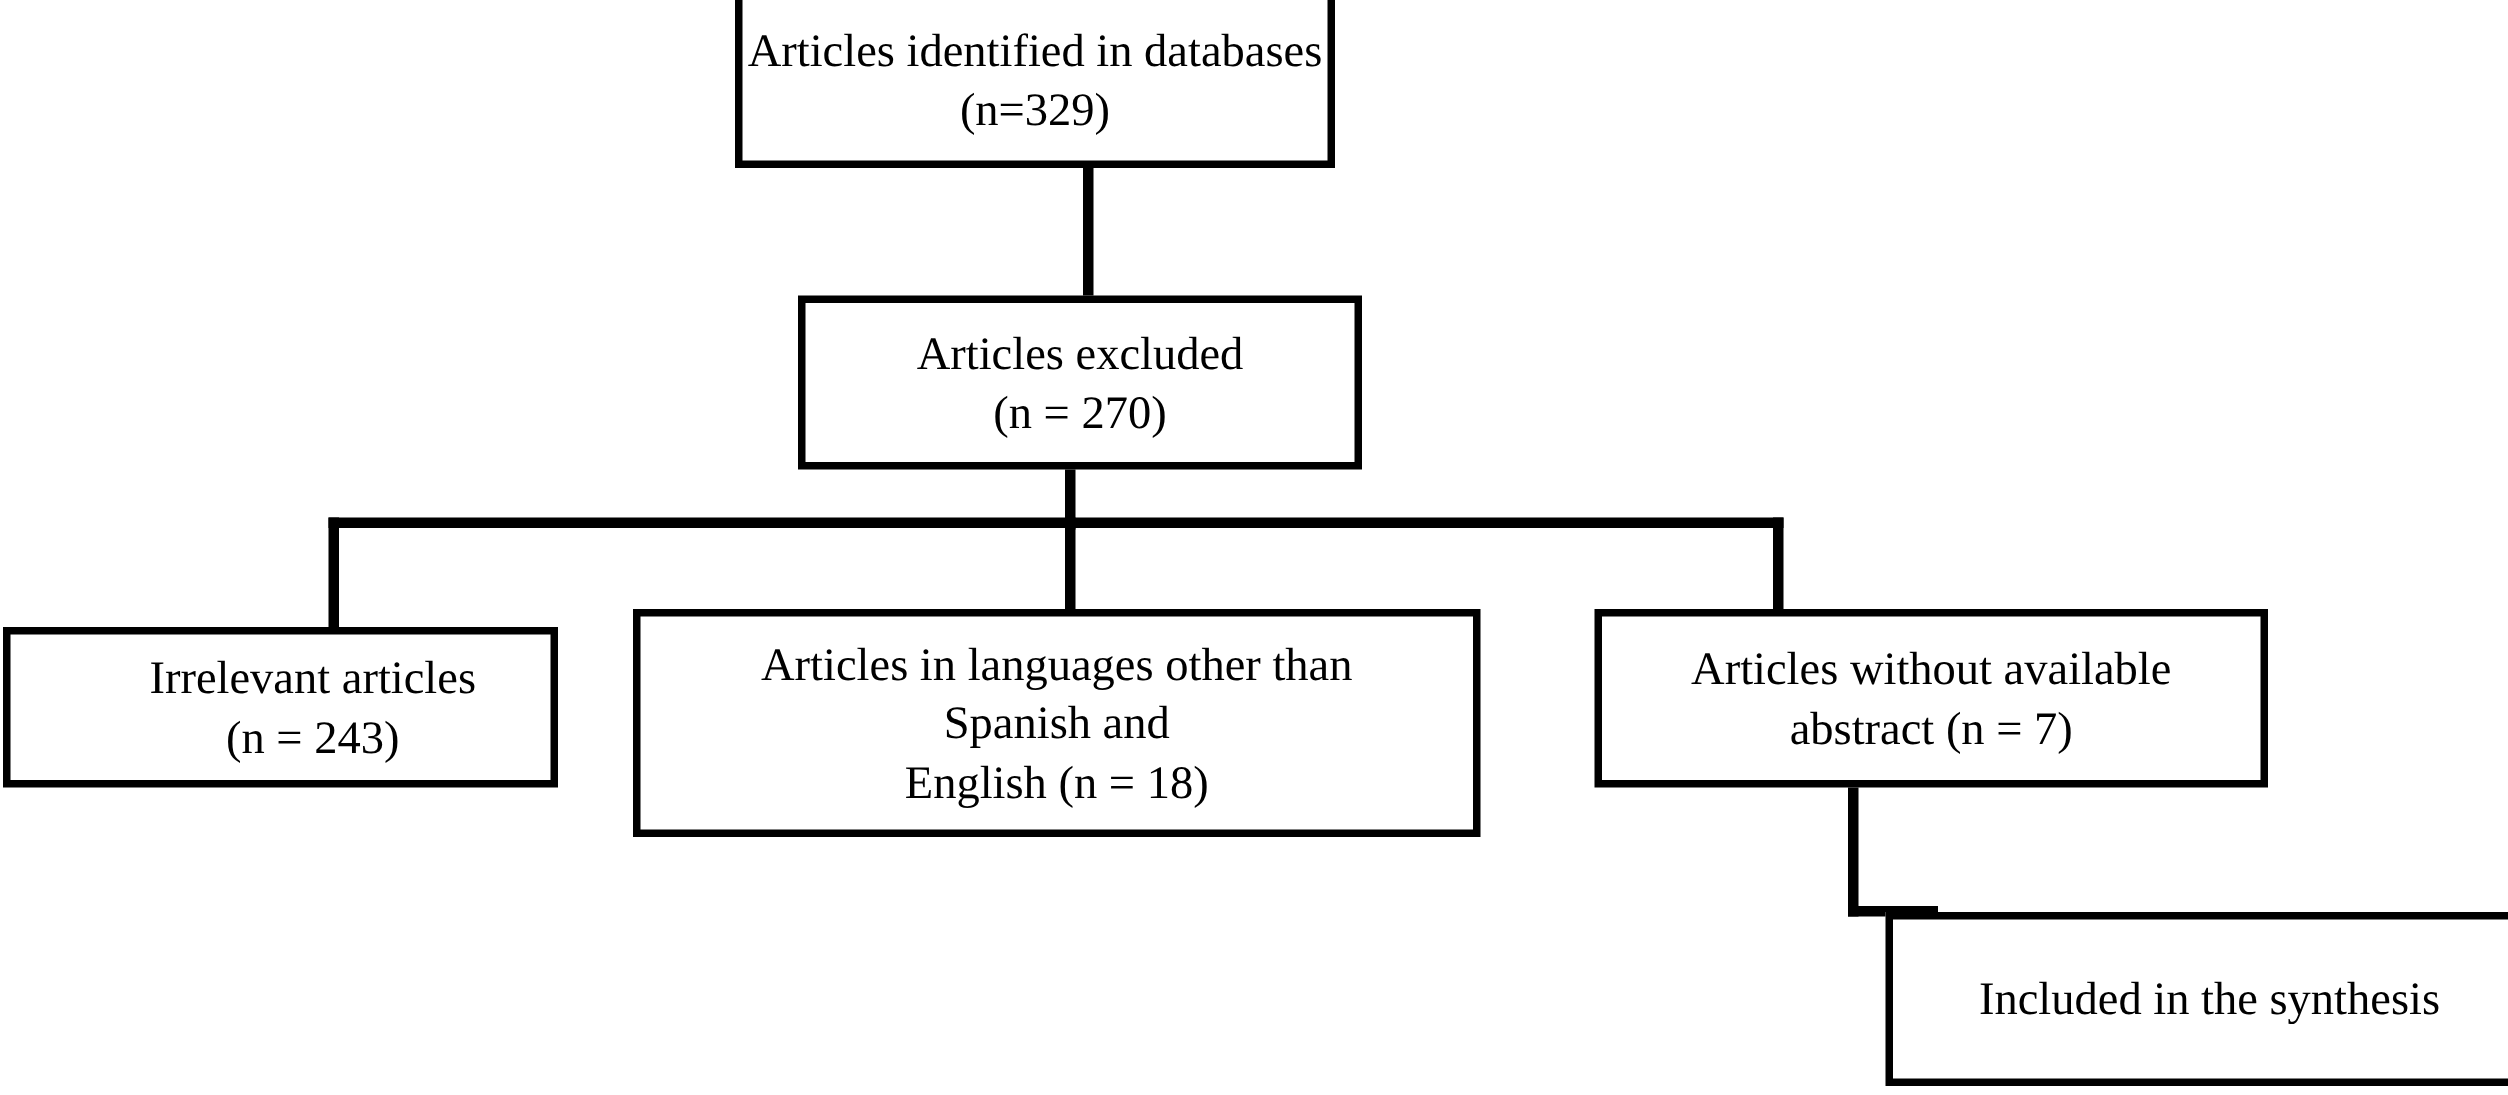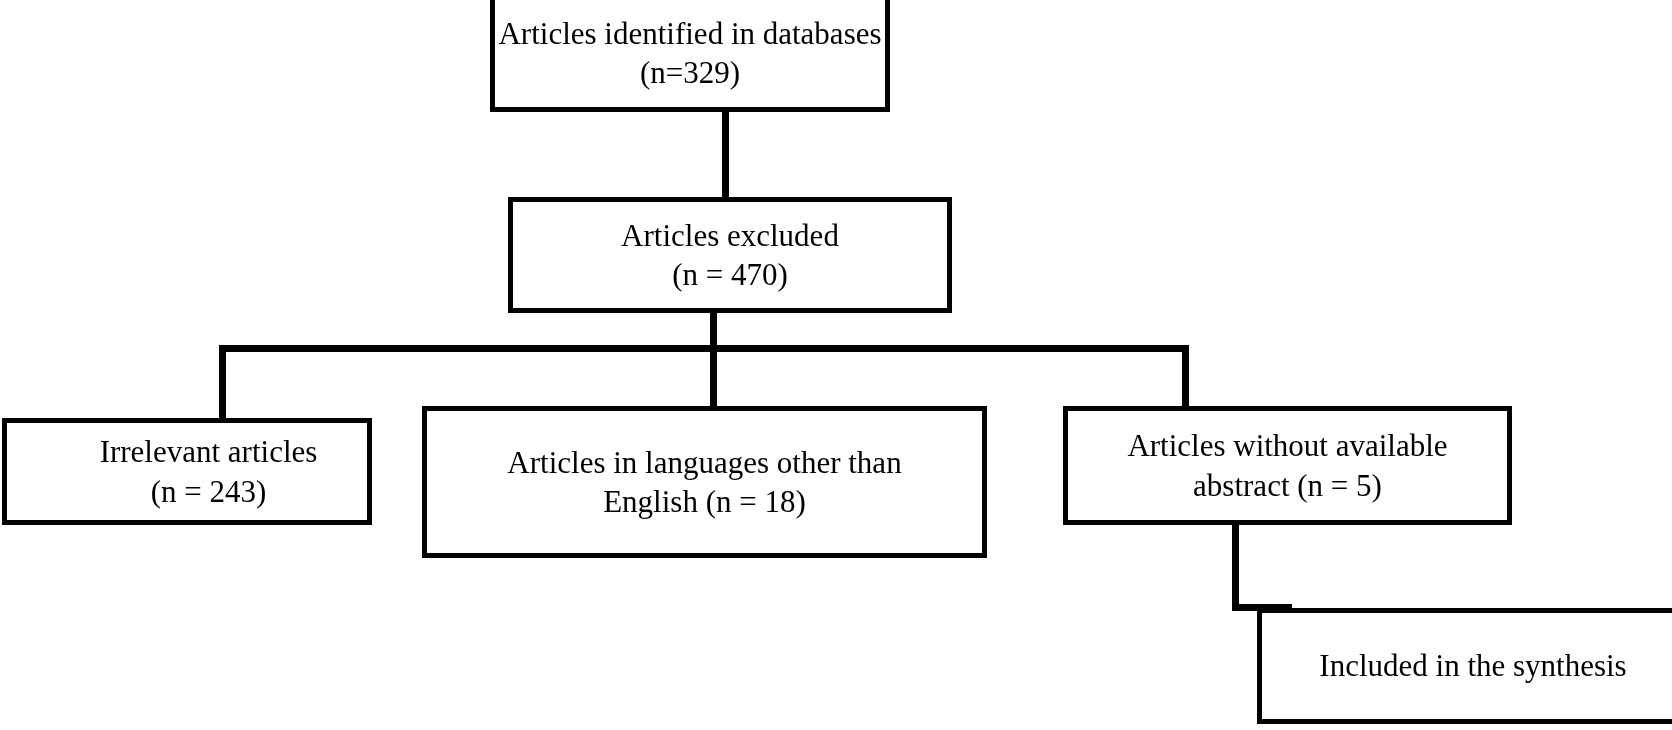--- a/index.html
+++ b/index.html
@@ -27,21 +27,21 @@
     text-align: center;
     color: #000000;
     font-size: 31px;
     line-height: 1.26;
     z-index: 2;
   }
   .node .line { display: block; white-space: nowrap; }
 
   
   #node-identified   { left: 490px;  top: -6px;  width: 400px; height: 118px; }
-  #node-excluded     { left: 508px;  top: 197px; width: 444px; height: 116px; }
+  #node-excluded     { left: 532px;  top: 197px; width: 376px; height: 116px; }
   #node-irrelevant   { left: 2px;    top: 418px; width: 370px; height: 107px; padding-left: 43px; }
   #node-languages    { left: 422px;  top: 406px; width: 565px; height: 152px; }
   #node-no-abstract  { left: 1063px; top: 406px; width: 449px; height: 119px; }
   #node-included     { left: 1257px; top: 608px; width: 432px; height: 116px; }
 
   
   .conn {
     position: absolute;
     background: #000000;
     z-index: 1;
@@ -79,35 +79,36 @@
 
   <div class="conn hline" id="conn-abstract-to-included"></div>
 
   <div class="node" id="node-identified">
     <span class="line">Articles identified in databases</span>
     <span class="line">(n=329)</span>
   </div>
 
   <div class="node" id="node-excluded">
     <span class="line">Articles excluded</span>
-    <span class="line">(n = 470)</span>
+    <span class="line">(n = 270)</span>
   </div>
 
   <div class="node" id="node-irrelevant">
     <span class="line">Irrelevant articles</span>
     <span class="line">(n = 243)</span>
   </div>
 
   <div class="node" id="node-languages">
     <span class="line">Articles in languages other than</span>
+    <span class="line">Spanish and</span>
     <span class="line">English (n = 18)</span>
   </div>
 
   <div class="node" id="node-no-abstract">
     <span class="line">Articles without available</span>
-    <span class="line">abstract (n = 5)</span>
+    <span class="line">abstract (n = 7)</span>
   </div>
 
   <div class="node" id="node-included">
     <span class="line">Included in the synthesis</span>
   </div>
 
 </div>
 
 </body></html>

